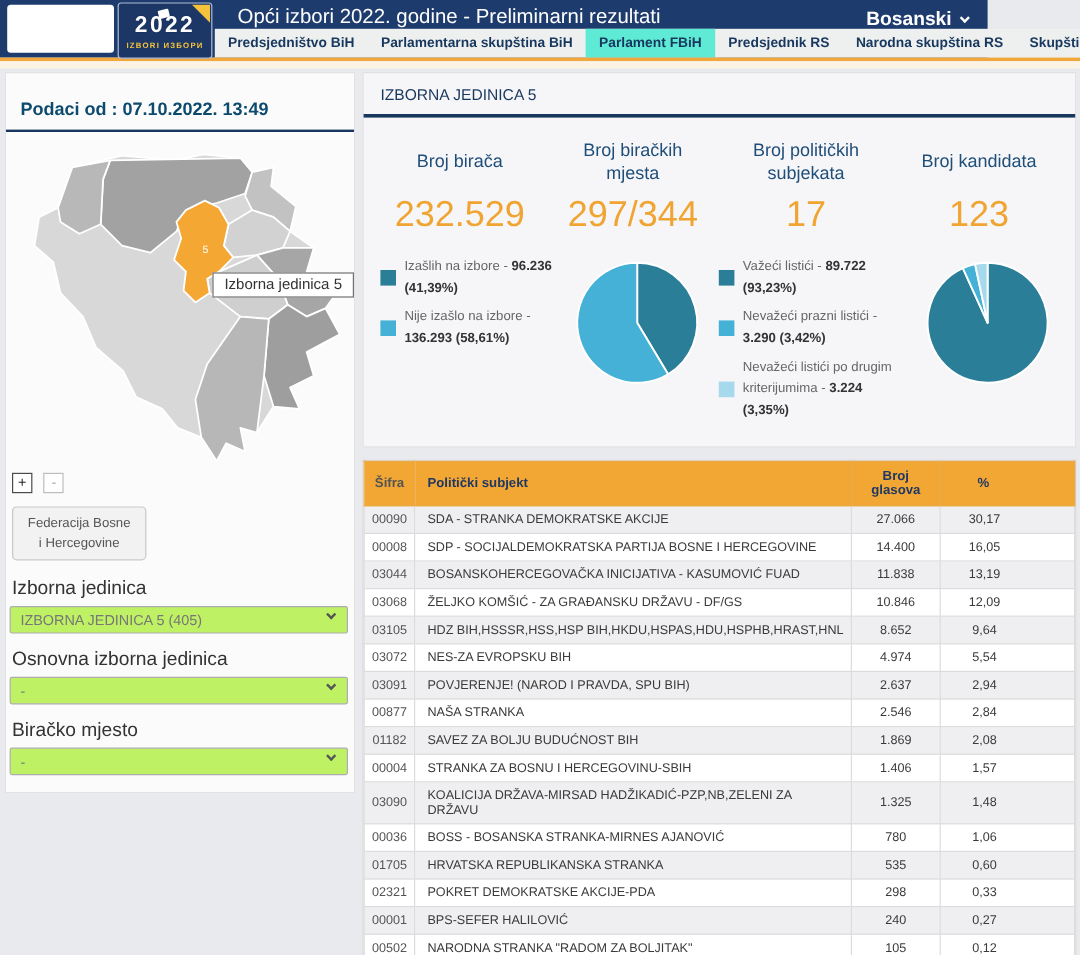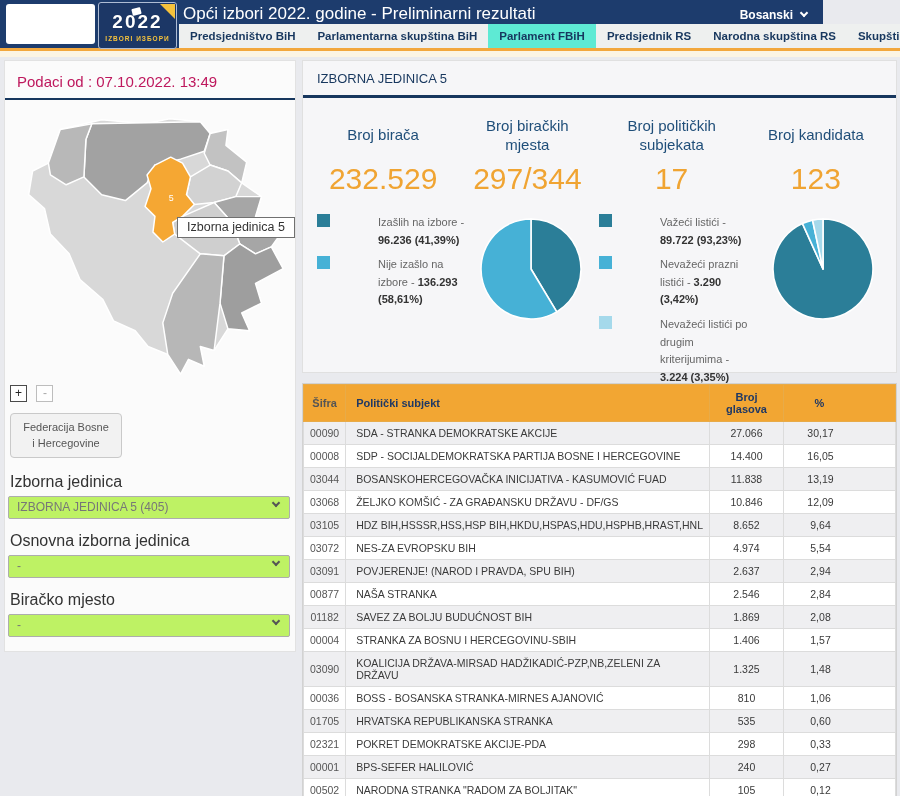--- a/index.html
+++ b/index.html
@@ -7,33 +7,33 @@
   .page { position:relative; width:900px; height:796px; background:#e9eaee; overflow:hidden; }
 
   
   .header { position:absolute; left:0; top:0; width:823px; height:48px; background:#1d3c6d; }
   .whitebox { position:absolute; left:6px; top:4px; width:89px; height:40px; background:#fff; border-radius:3px; }
   .logo { position:absolute; left:98px; top:2px; width:79px; height:47px; background:#1c3766; border:1px solid #aebcd4; border-radius:3px; text-align:center; overflow:hidden; z-index:3; }
   .logo-year { color:#fff; font-weight:700; font-size:19px; letter-spacing:2px; margin-top:9px; line-height:1; text-shadow:0 0 1px #0c1f44; }
   .logo-cap { color:#f5c23c; font-size:6.5px; font-weight:700; letter-spacing:1px; margin-top:4px; white-space:nowrap; }
   .logo-flag { position:absolute; right:1px; top:1px; width:0; height:0; border-left:15px solid transparent; border-top:15px solid #f5c23c; }
   .logo-ballot { position:absolute; left:33px; top:5px; width:9px; height:7px; background:#fff; border-radius:1px; transform:rotate(-14deg); }
-  .header-title { position:absolute; left:183px; top:4px; color:#fff; font-size:17px; font-weight:500; }
-  .lang { position:absolute; right:16px; top:8px; color:#fff; font-size:12px; font-weight:700; display:flex; align-items:center; gap:8px; cursor:pointer; }
+  .header-title { position:absolute; left:198px; top:4px; color:#fff; font-size:17px; font-weight:500; }
+  .lang { position:absolute; right:16px; top:8px; color:#fff; font-size:16px; font-weight:700; display:flex; align-items:center; gap:8px; cursor:pointer; }
   .chev { display:inline-block; width:6px; height:6px; border-right:2px solid #555; border-bottom:2px solid #555; transform:rotate(45deg); margin-top:-4px; }
   .chev-white { border-color:#fff; }
   .tab-bar { position:absolute; left:179px; top:24px; height:24px; display:inline-flex; background:#eef0ef; }
   .tab { line-height:24px; padding:0 11px; font-size:11.5px; font-weight:700; color:#17375e; white-space:nowrap; cursor:pointer; }
   .tab.active { background:#5eead4; }
   .accent { position:absolute; left:0; top:48px; width:900px; height:3px; background:#f2a73d; }
   .cream  { position:absolute; left:0; top:51px; width:900px; height:6px; background:#fbf4e4; }
 
   
   .left-card { position:absolute; left:4px; top:60px; width:292px; background:#fbfbfb; border:1px solid #e2e2e2; padding-bottom:14px; }
-  .panel-head { padding:12px 12px 8px; font-size:15px; color:#be185d; border-bottom:2px solid #17375e; }
+  .panel-head { padding:22px 12px 8px; font-size:15px; color:#0c4a6e; border-bottom:2px solid #17375e;font-weight:bold; }
   .map-wrap { position:relative; height:276px; margin:4px 2px 0; }
   .map-wrap svg { width:100%; height:100%; display:block; }
   .map-tooltip { position:absolute; left:170px; top:113px; background:#fff; border:1px solid #707070; padding:2px 9px 3px; font-size:12.5px; color:#333; white-space:nowrap; }
   .zoomers { margin:3px 0 0 5px; }
   .zoom-btn { width:17px; height:17px; background:#fefefe; border:1px solid #4a4a4a; color:#222; font-size:12px; line-height:14px; margin-right:5px; cursor:pointer; padding:0; font-family:"Liberation Sans",sans-serif; }
   .zoom-btn.out { border-color:#bdbdbd; color:#a9a9a9; }
   .entity-btn { display:block; margin:11px 0 0 5px; width:112px; padding:5px 10px; font-size:11px; color:#555; background:#f2f2f2; border:1px solid #c9c9c9; border-radius:4px; text-align:center; line-height:1.5; cursor:pointer; font-family:"Liberation Sans",sans-serif; }
   .filters { padding:2px 5px 0 3px; }
   .filter-label { font-size:16px; color:#333; margin:13px 0 5px 2px; }
   .select { position:relative; border:1px solid #adadad; background:#bef264; height:23px; border-radius:2px; display:flex; align-items:center; padding:0 26px 0 8px; font-size:12px; color:#777; cursor:pointer; }
@@ -41,21 +41,21 @@
 
   
   .stats-card { position:absolute; left:302px; top:60px; width:595px; height:313px; background:#f6f6f8; border:1px solid #e0e0e0; }
   .panel-head2 { padding:10px 14px 9px; font-size:13px; color:#17375e; border-bottom:3px solid #17375e; }
   .stats-row { display:flex; padding:16px 8px 4px; }
   .stat-cell { flex:1; text-align:center; }
   .stat-label { color:#1f4e79; font-size:15px; min-height:42px; display:flex; align-items:center; justify-content:center; line-height:1.3; padding:0 16px; }
   .stat-value { color:#f0a432; font-size:30px; margin-top:6px; }
   .charts-row { display:flex; align-items:flex-start; padding:14px 4px 0 14px; }
   .legend { width:148px; font-size:11px; color:#666; }
-  .legend-item { display:flex; align-items:flex-start; margin-bottom:7px; line-height:1.6;gap:41px; }
+  .legend-item { display:flex; align-items:center; margin-bottom:7px; line-height:1.6; }
   .legend-sq { width:13px; height:13px; margin-right:7px; flex:0 0 13px; }
   .legend b { color:#333; }
   .pie-box { width:124px; margin:0 6px 0 4px; text-align:center; }
   .pie-box svg { width:110px; height:110px; }
 
   
   .table-card { position:absolute; left:302px; top:383px; width:595px; background:#fff; border:1px solid #d2d2d2; }
   table { width:100%; border-collapse:collapse; font-size:10.5px; color:#3a3a3a; }
   th { background:#f2a633; color:#1f3864; font-weight:700; font-size:11px; padding:6px 4px; border:1px solid #e8ab48; text-align:center; }
   td { padding:5px 6px; border:1px solid #dcdcdc; background:#fff; }
@@ -274,21 +274,21 @@
           </tr>
           <tr>
             <td class="c0">03090</td>
             <td class="c1">KOALICIJA DRŽAVA-MIRSAD HADŽIKADIĆ-PZP,NB,ZELENI ZA DRŽAVU</td>
             <td class="c2">1.325</td>
             <td class="c3">1,48</td>
           </tr>
           <tr>
             <td class="c0">00036</td>
             <td class="c1">BOSS - BOSANSKA STRANKA-MIRNES AJANOVIĆ</td>
-            <td class="c2">810</td>
+            <td class="c2">780</td>
             <td class="c3">1,06</td>
           </tr>
           <tr>
             <td class="c0">01705</td>
             <td class="c1">HRVATSKA REPUBLIKANSKA STRANKA</td>
             <td class="c2">535</td>
             <td class="c3">0,60</td>
           </tr>
           <tr>
             <td class="c0">02321</td>

